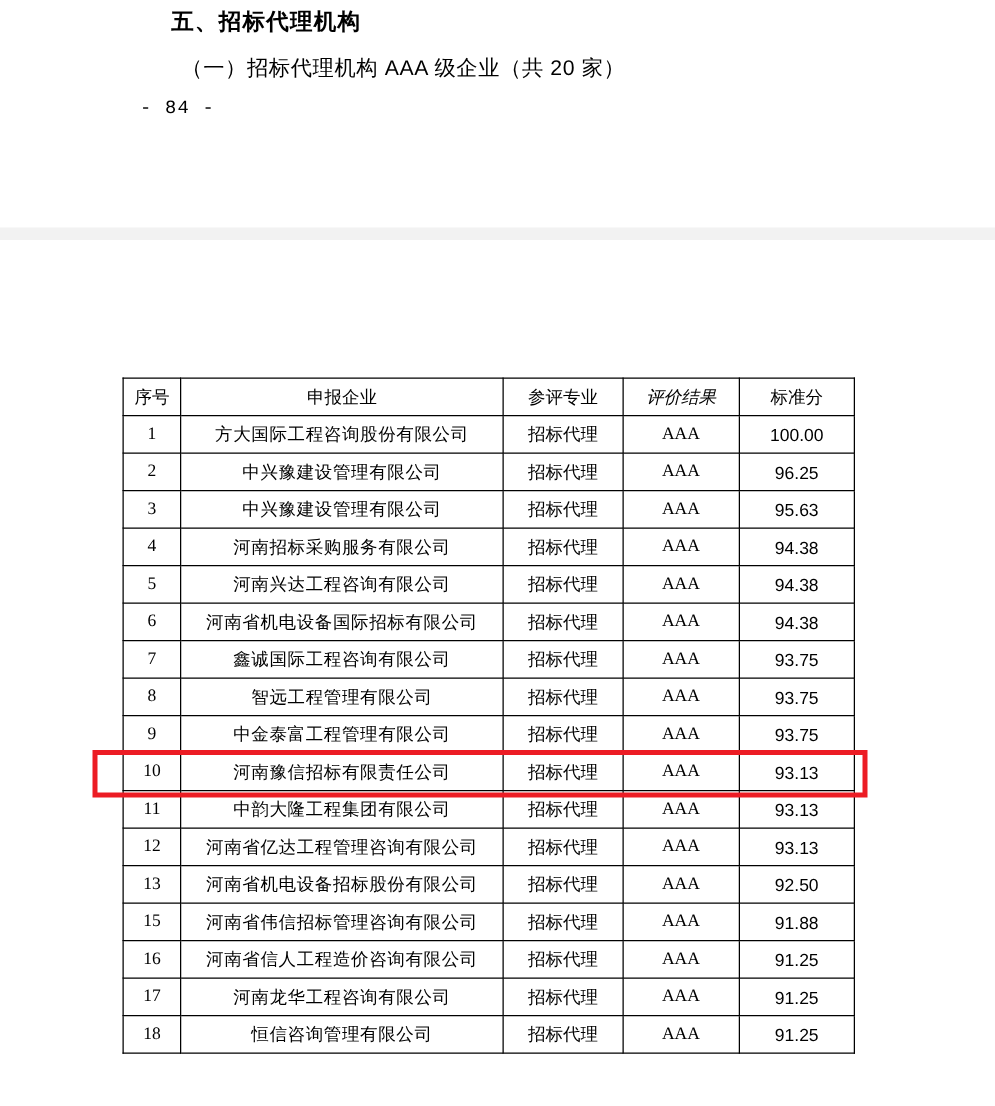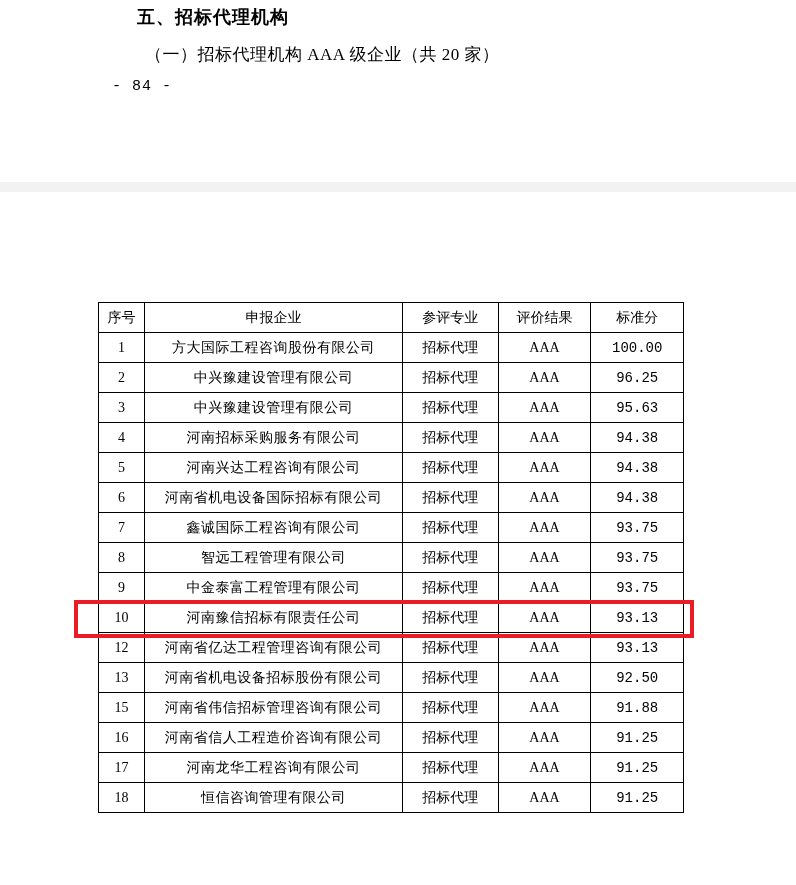--- a/index.html
+++ b/index.html
@@ -33,21 +33,21 @@
     font-family: "Liberation Sans", sans-serif;
     font-weight: bold;
     font-size: 18px;
     letter-spacing: 1px;
     white-space: nowrap;
   }
   .heading-2 {
     position: absolute;
     left: 145px;
     top: 43px;
-    font-family: Liberation Serif, serif;
+    font-family: Liberation Sans, sans-serif;
     font-size: 17px;
     letter-spacing: 0.5px;
     white-space: nowrap;
   }
   .page-number {
     position: absolute;
     left: 112px;
     top: 78px;
     font-family: "Liberation Mono", monospace;
     font-size: 15px;
@@ -93,25 +93,25 @@
     font-weight: normal;
     white-space: nowrap;
   }
   table.rank-table thead td {
     font-family: "Liberation Sans", sans-serif;
     font-size: 14px;
   }
   .col-idx   { width: 42px; }
   .col-name  { width: 255px; margin-top: 37px; }
   .col-major { width: 93px; }
-  .col-res   { width: 90px; }
+  .col-res   { width: 90px; font-style: italic; }
   .col-score { width: 90px; }
 
   .name-cell { letter-spacing: 0.5px; }
-  .score-cell { font-family: Liberation Mono, monospace; }
+  .score-cell { font-family: Liberation Sans, sans-serif; }
 
   
   .highlight-box {
     position: absolute;
     left: 74px;
     top: 408px;
     width: 620px;
     height: 38px;
     border: 4px solid #ec1c24;
     box-sizing: border-box;
@@ -207,20 +207,27 @@
         <td class="score-cell">93.75</td>
       </tr>
       <tr>
         <td>10</td>
         <td class="name-cell">河南豫信招标有限责任公司</td>
         <td>招标代理</td>
         <td>AAA</td>
         <td class="score-cell">93.13</td>
       </tr>
       <tr>
+        <td>11</td>
+        <td class="name-cell">中韵大隆工程集团有限公司</td>
+        <td>招标代理</td>
+        <td>AAA</td>
+        <td class="score-cell">93.13</td>
+      </tr>
+      <tr>
         <td>12</td>
         <td class="name-cell">河南省亿达工程管理咨询有限公司</td>
         <td>招标代理</td>
         <td>AAA</td>
         <td class="score-cell">93.13</td>
       </tr>
       <tr>
         <td>13</td>
         <td class="name-cell">河南省机电设备招标股份有限公司</td>
         <td>招标代理</td>

